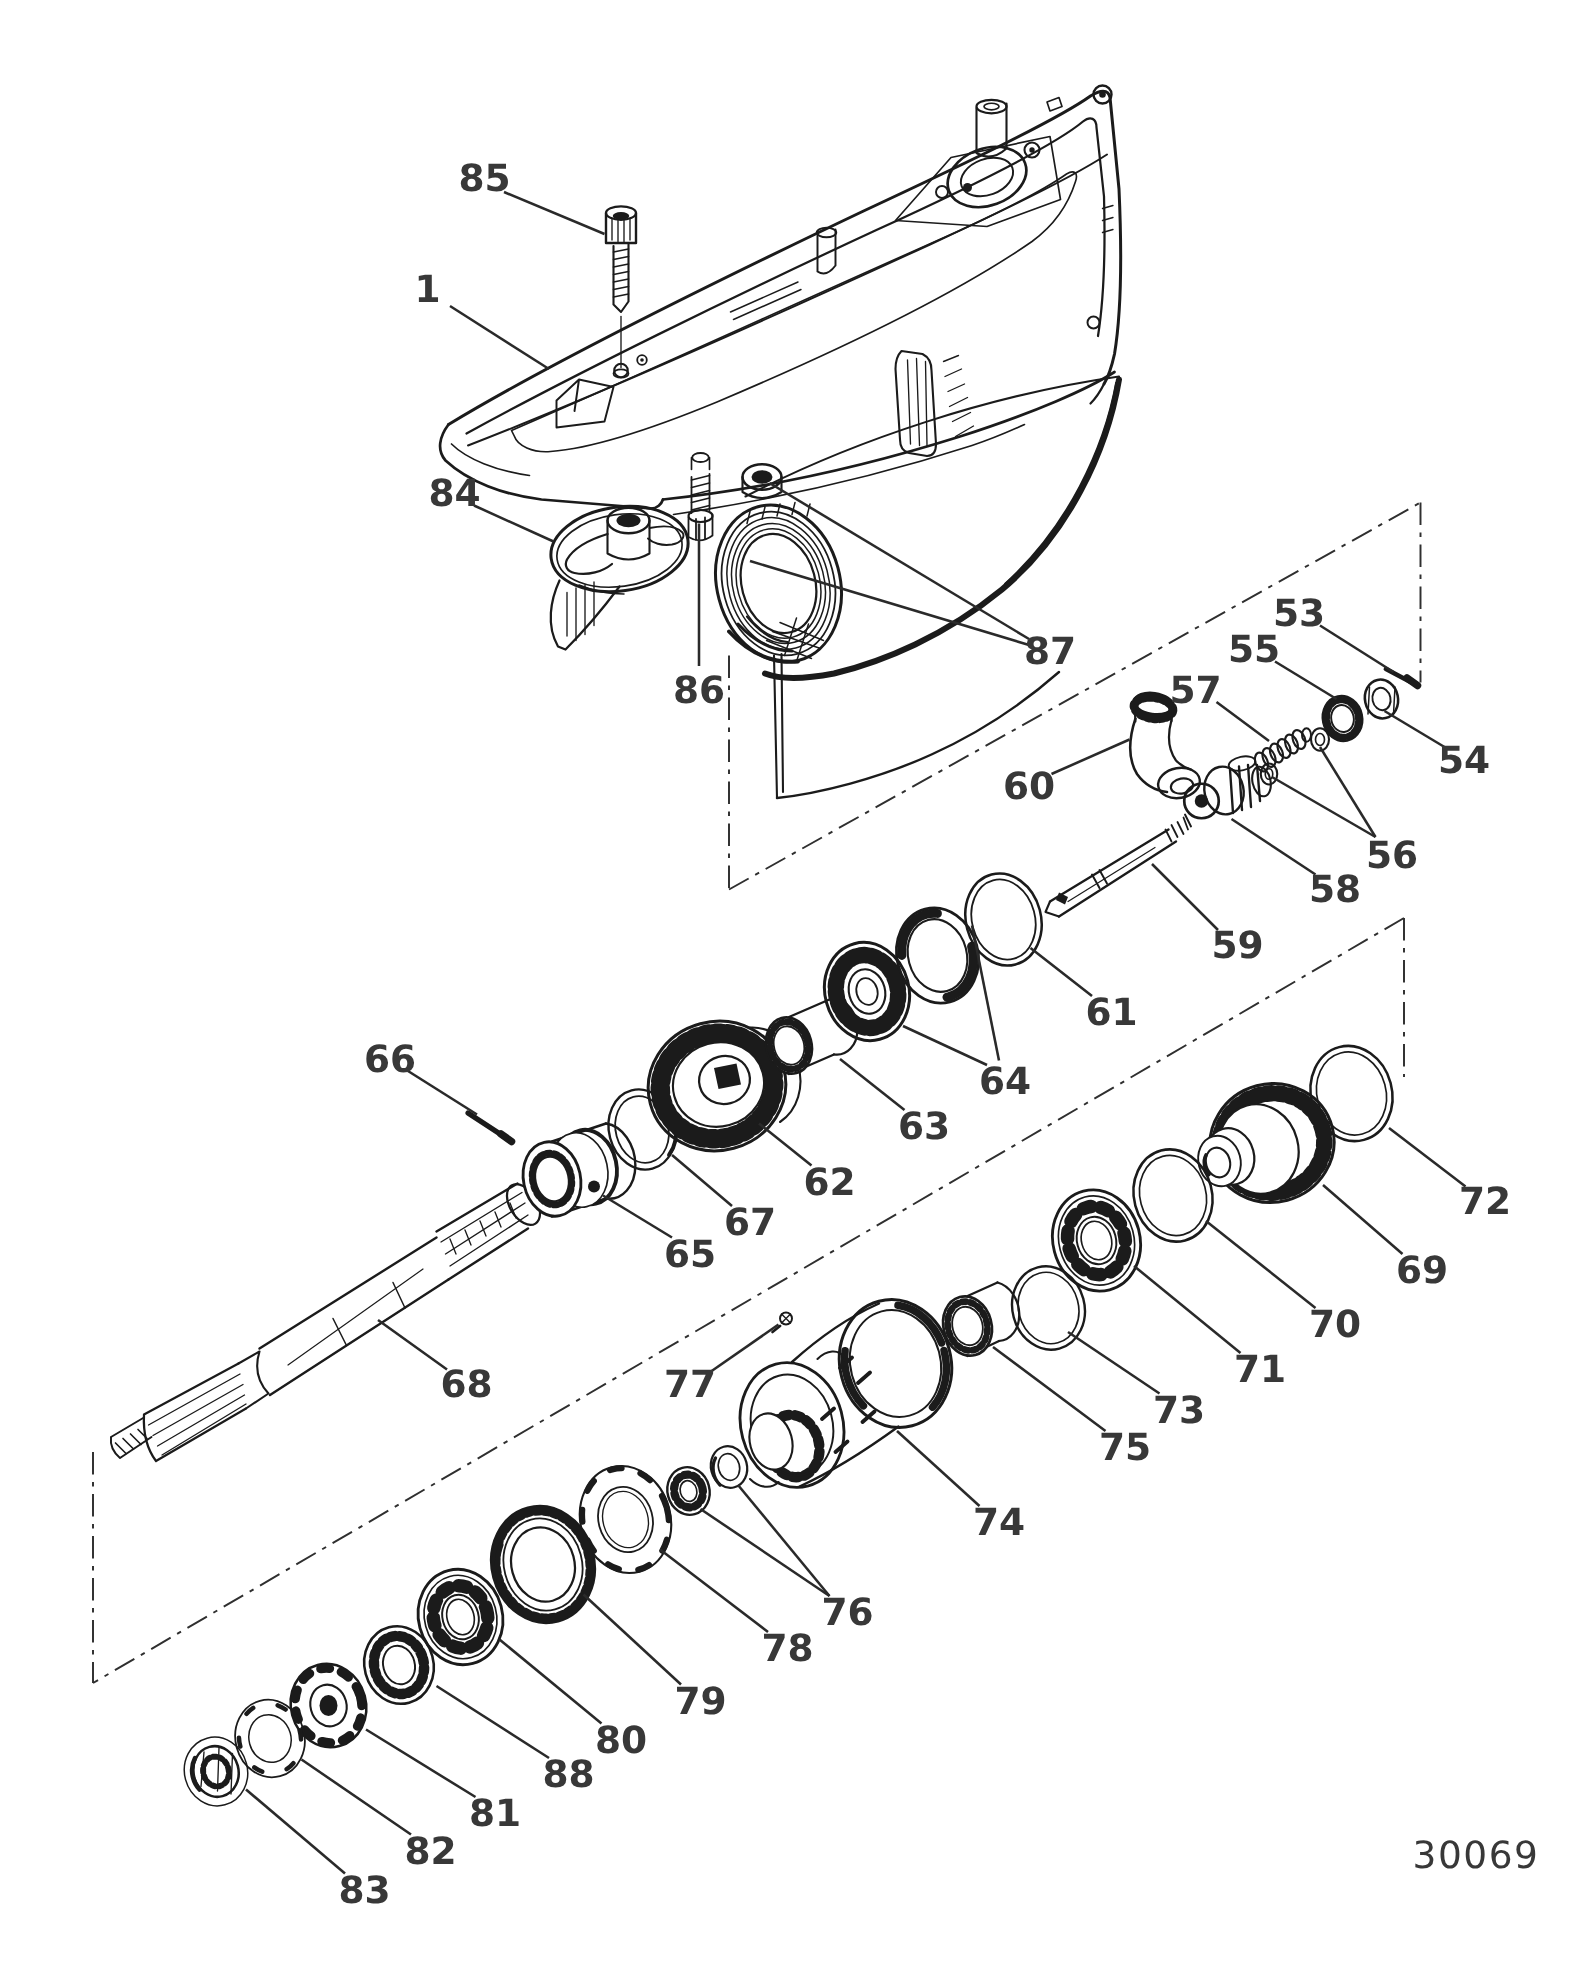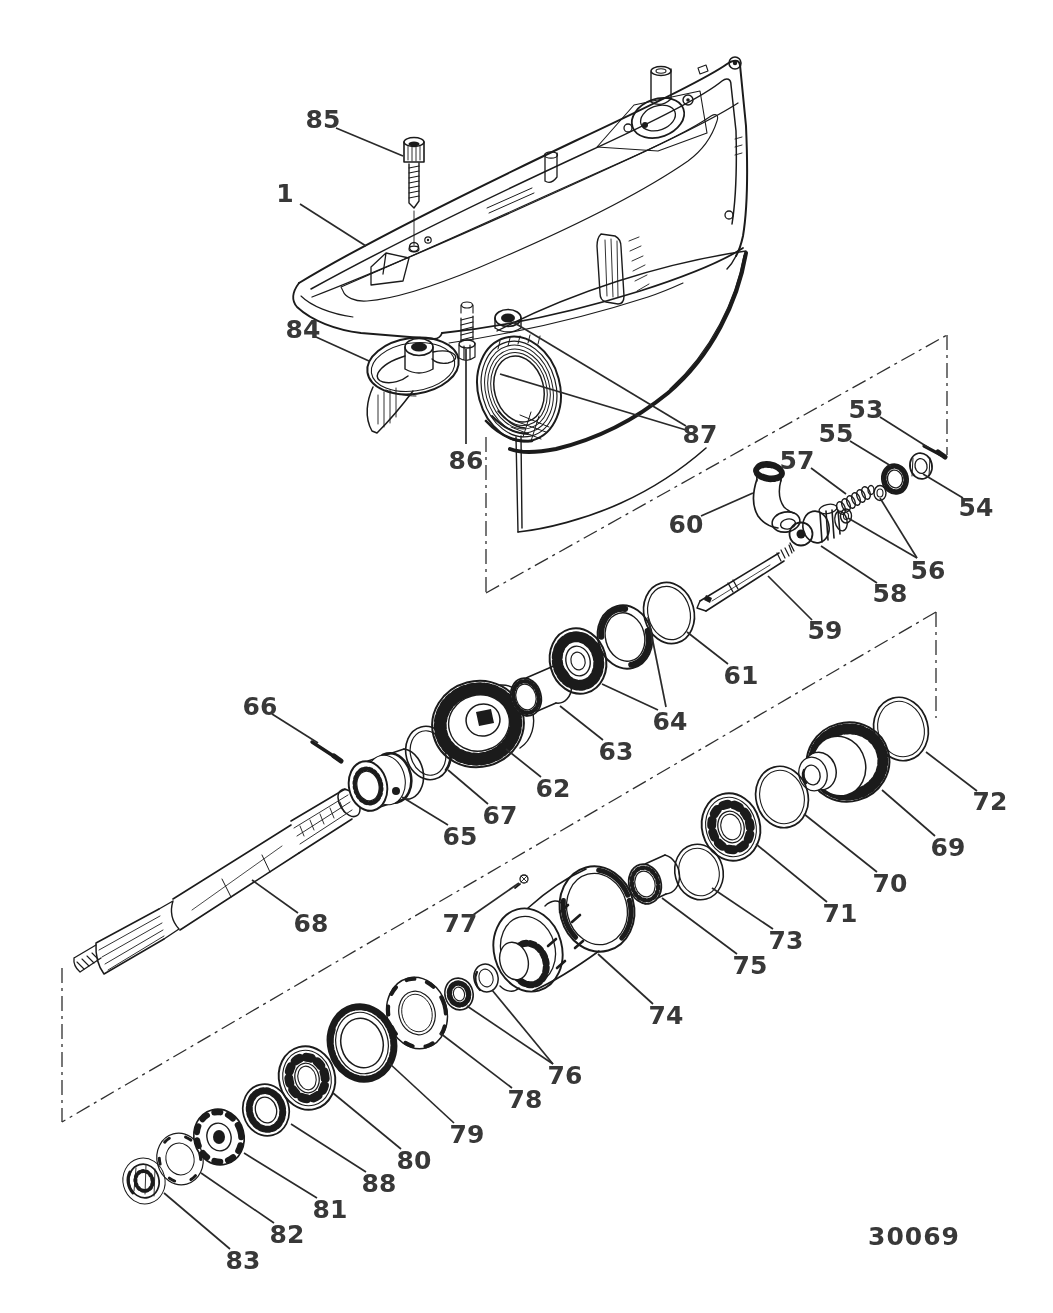--- a/index.html
+++ b/index.html
@@ -4,22 +4,22 @@
 <style>
   html,body{margin:0;padding:0;background:#ffffff;}
   .stage{position:relative;width:1053px;height:1313px;background:#ffffff;overflow:hidden;
          font-family:"DejaVu Sans","Liberation Sans",sans-serif;}
   svg{position:absolute;left:0;top:0;}
   .s{stroke:#1b1b1b;fill:none;stroke-width:1.5;stroke-linecap:round;stroke-linejoin:round;}
   .phantom{stroke:#2f2f2f;stroke-width:1.3;fill:none;stroke-dasharray:15 5 3 5;}
   .leader{stroke:#2a2a2a;stroke-width:1.7;}
   .callout{font-family:"DejaVu Sans","Liberation Sans",sans-serif;font-weight:700;font-size:25px;
            fill:#383838;text-anchor:middle;dominant-baseline:central;}
-  .drawing-number{position:absolute;left:859px;top:1222px;width:110px;text-align:center;
-                  font-weight:700;font-size:25px;color:#383838;letter-spacing:1px;}
+  .drawing-number{position:absolute;left:929px;top:1222px;width:110px;text-align:center;
+                  font-weight:400;font-size:25px;color:#383838;letter-spacing:1px;}
 </style>
 </head>
 <body>
 
 <div class="stage">
 <svg width="1053" height="1313" viewBox="0 0 1053 1313">
 
   <g class="phantom">
     <line x1="486" y1="437" x2="486" y2="593"></line>
     <line x1="486" y1="593" x2="947" y2="335"></line>

